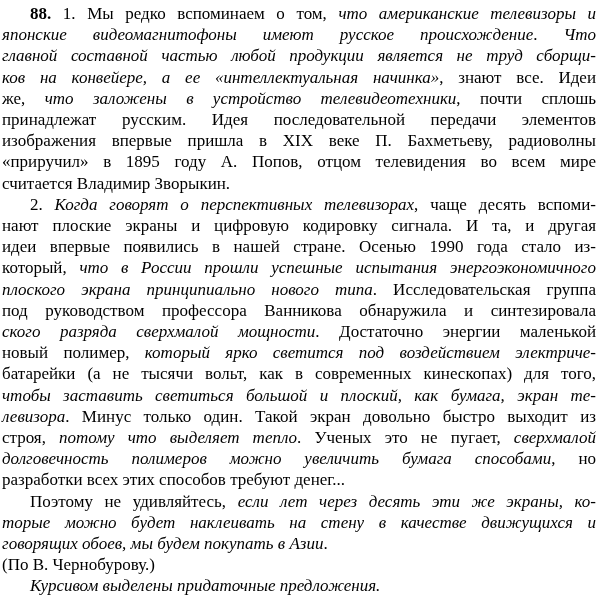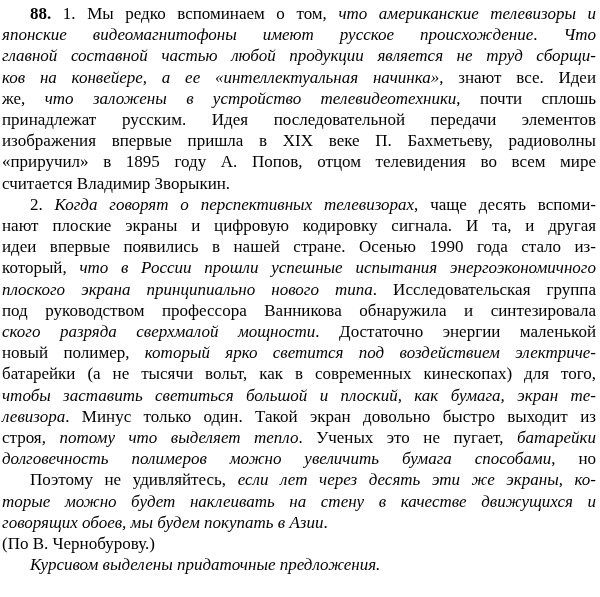--- a/index.html
+++ b/index.html
@@ -67,22 +67,23 @@
         <div class="line justify"><span class="">нают плоские экраны и цифровую кодировку сигнала. И та, и другая</span></div>
         <div class="line justify"><span class="">идеи впервые появились в нашей стране. Осенью 1990 года стало из-</span></div>
         <div class="line justify"><span class="">который, </span><span class="italic">что в России прошли успешные испытания энергоэкономичного</span></div>
         <div class="line justify"><span class="italic">плоского экрана принципиально нового типа</span><span class="">. Исследовательская группа</span></div>
         <div class="line justify"><span class="">под руководством профессора Ванникова обнаружила и синтезировала</span></div>
         <div class="line justify"><span class="italic">ского разряда сверхмалой мощности</span><span class="">. Достаточно энергии маленькой</span></div>
         <div class="line justify"><span class="">новый полимер, </span><span class="italic">который ярко светится под воздействием электриче-</span></div>
         <div class="line justify"><span class="">батарейки (а не тысячи вольт, как в современных кинескопах) для того,</span></div>
         <div class="line justify"><span class="italic">чтобы заставить светиться большой и плоский, как бумага, экран те-</span></div>
         <div class="line justify"><span class="italic">левизора</span><span class="">. Минус только один. Такой экран довольно быстро выходит из</span></div>
-        <div class="line justify"><span class="">строя, </span><span class="italic">потому что выделяет тепло</span><span class="">. Ученых это не пугает, </span><span class="italic">батарейки</span></div>
+        <div class="line justify"><span class="">строя, </span><span class="italic">потому что выделяет тепло</span><span class="">. Ученых это не пугает, </span><span class="italic">сверхмалой</span></div>
         <div class="line justify"><span class="italic">долговечность полимеров можно увеличить бумага способами</span><span class="">, но</span></div>
+        <div class="line"><span class="">разработки всех этих способов требуют денег...</span></div>
       </div>
       <div>
         <div class="line justify indent"><span class="">Поэтому не удивляйтесь, </span><span class="italic">если лет через десять эти же экраны, ко-</span></div>
         <div class="line justify"><span class="italic">торые можно будет наклеивать на стену в качестве движущихся и</span></div>
         <div class="line"><span class="italic">говорящих обоев, мы будем покупать в Азии</span><span class="">.</span></div>
       </div>
     </div>
   <div class="attribution">(По В. Чернобурову.)</div>
   <div class="footnote">Курсивом выделены придаточные предложения.</div>
 </div>

